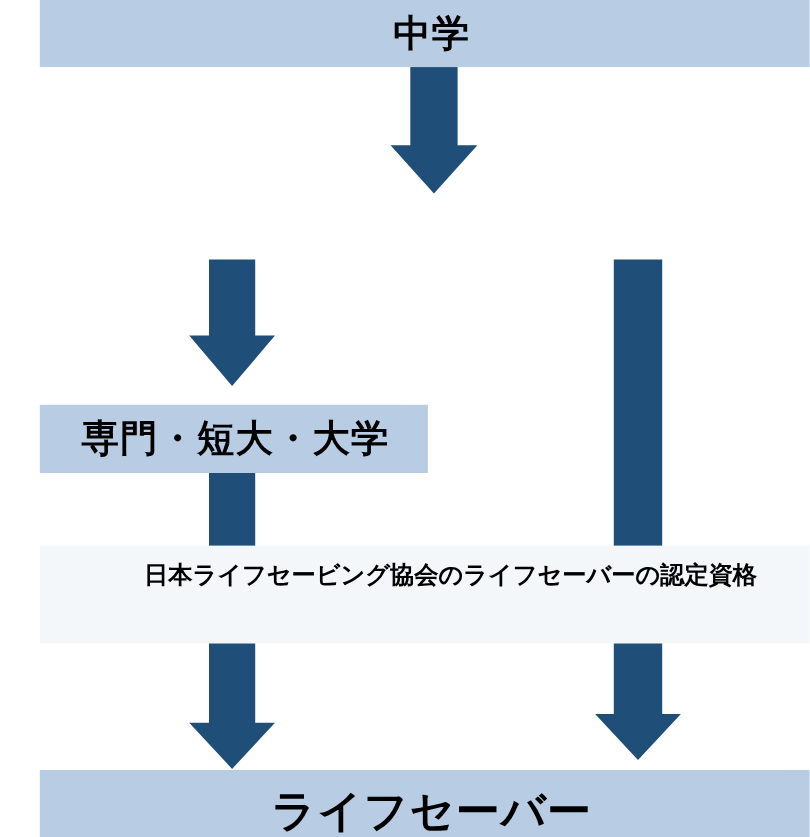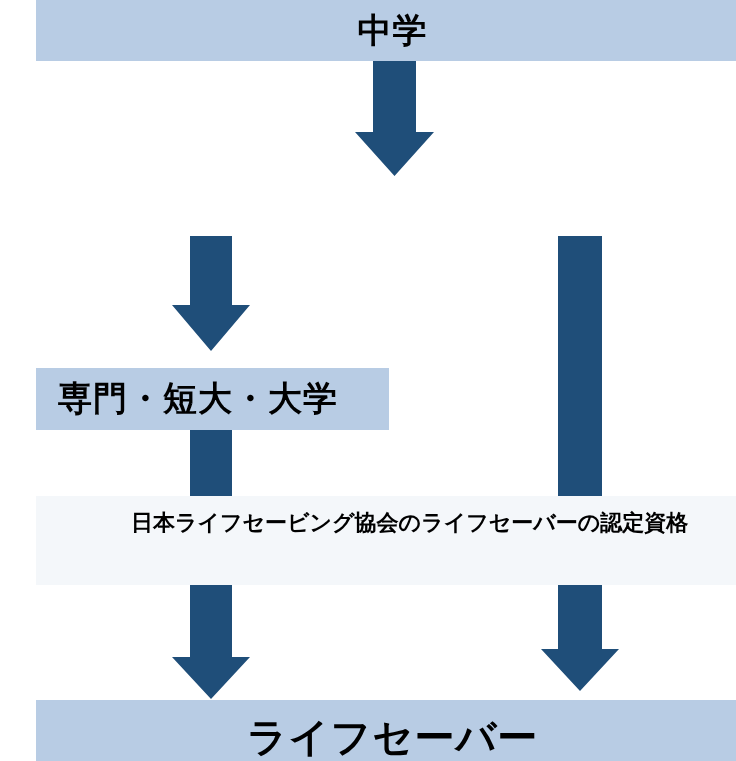--- a/index.html
+++ b/index.html
@@ -37,21 +37,21 @@
     box-sizing: border-box;
   }
   .bar .label {
     font-weight: 700;
     color: var(--ink, #000);
     letter-spacing: 1px;
     white-space: nowrap;
   }
   #bar-junior-high { top: 0;    width: 713px; height: 61px; }
   #bar-high-school { top: 176px; width: 713px; height: 60px; }
-  #bar-college     { top: 368px; width: 353px; height: 62px; justify-content: flex-start; padding-left: 22px; }
+  #bar-college     { top: 368px; width: 353px; height: 62px; justify-content: flex-start; padding-left: 38px; }
   #bar-lifesaver   { top: 700px; width: 713px; height: 78px; border-bottom: 4px solid var(--edge-fill, #9DB6D2); }
 
   #bar-junior-high .label, #bar-high-school .label, #bar-college .label { font-size: 34px; }
   #bar-lifesaver .label { font-size: 40px; }
 
   #cert-band {
     position: absolute;
     left: 0; top: 496px;
     width: 736px; height: 89px;
     background: var(--band-fill, #F4F7FA);

